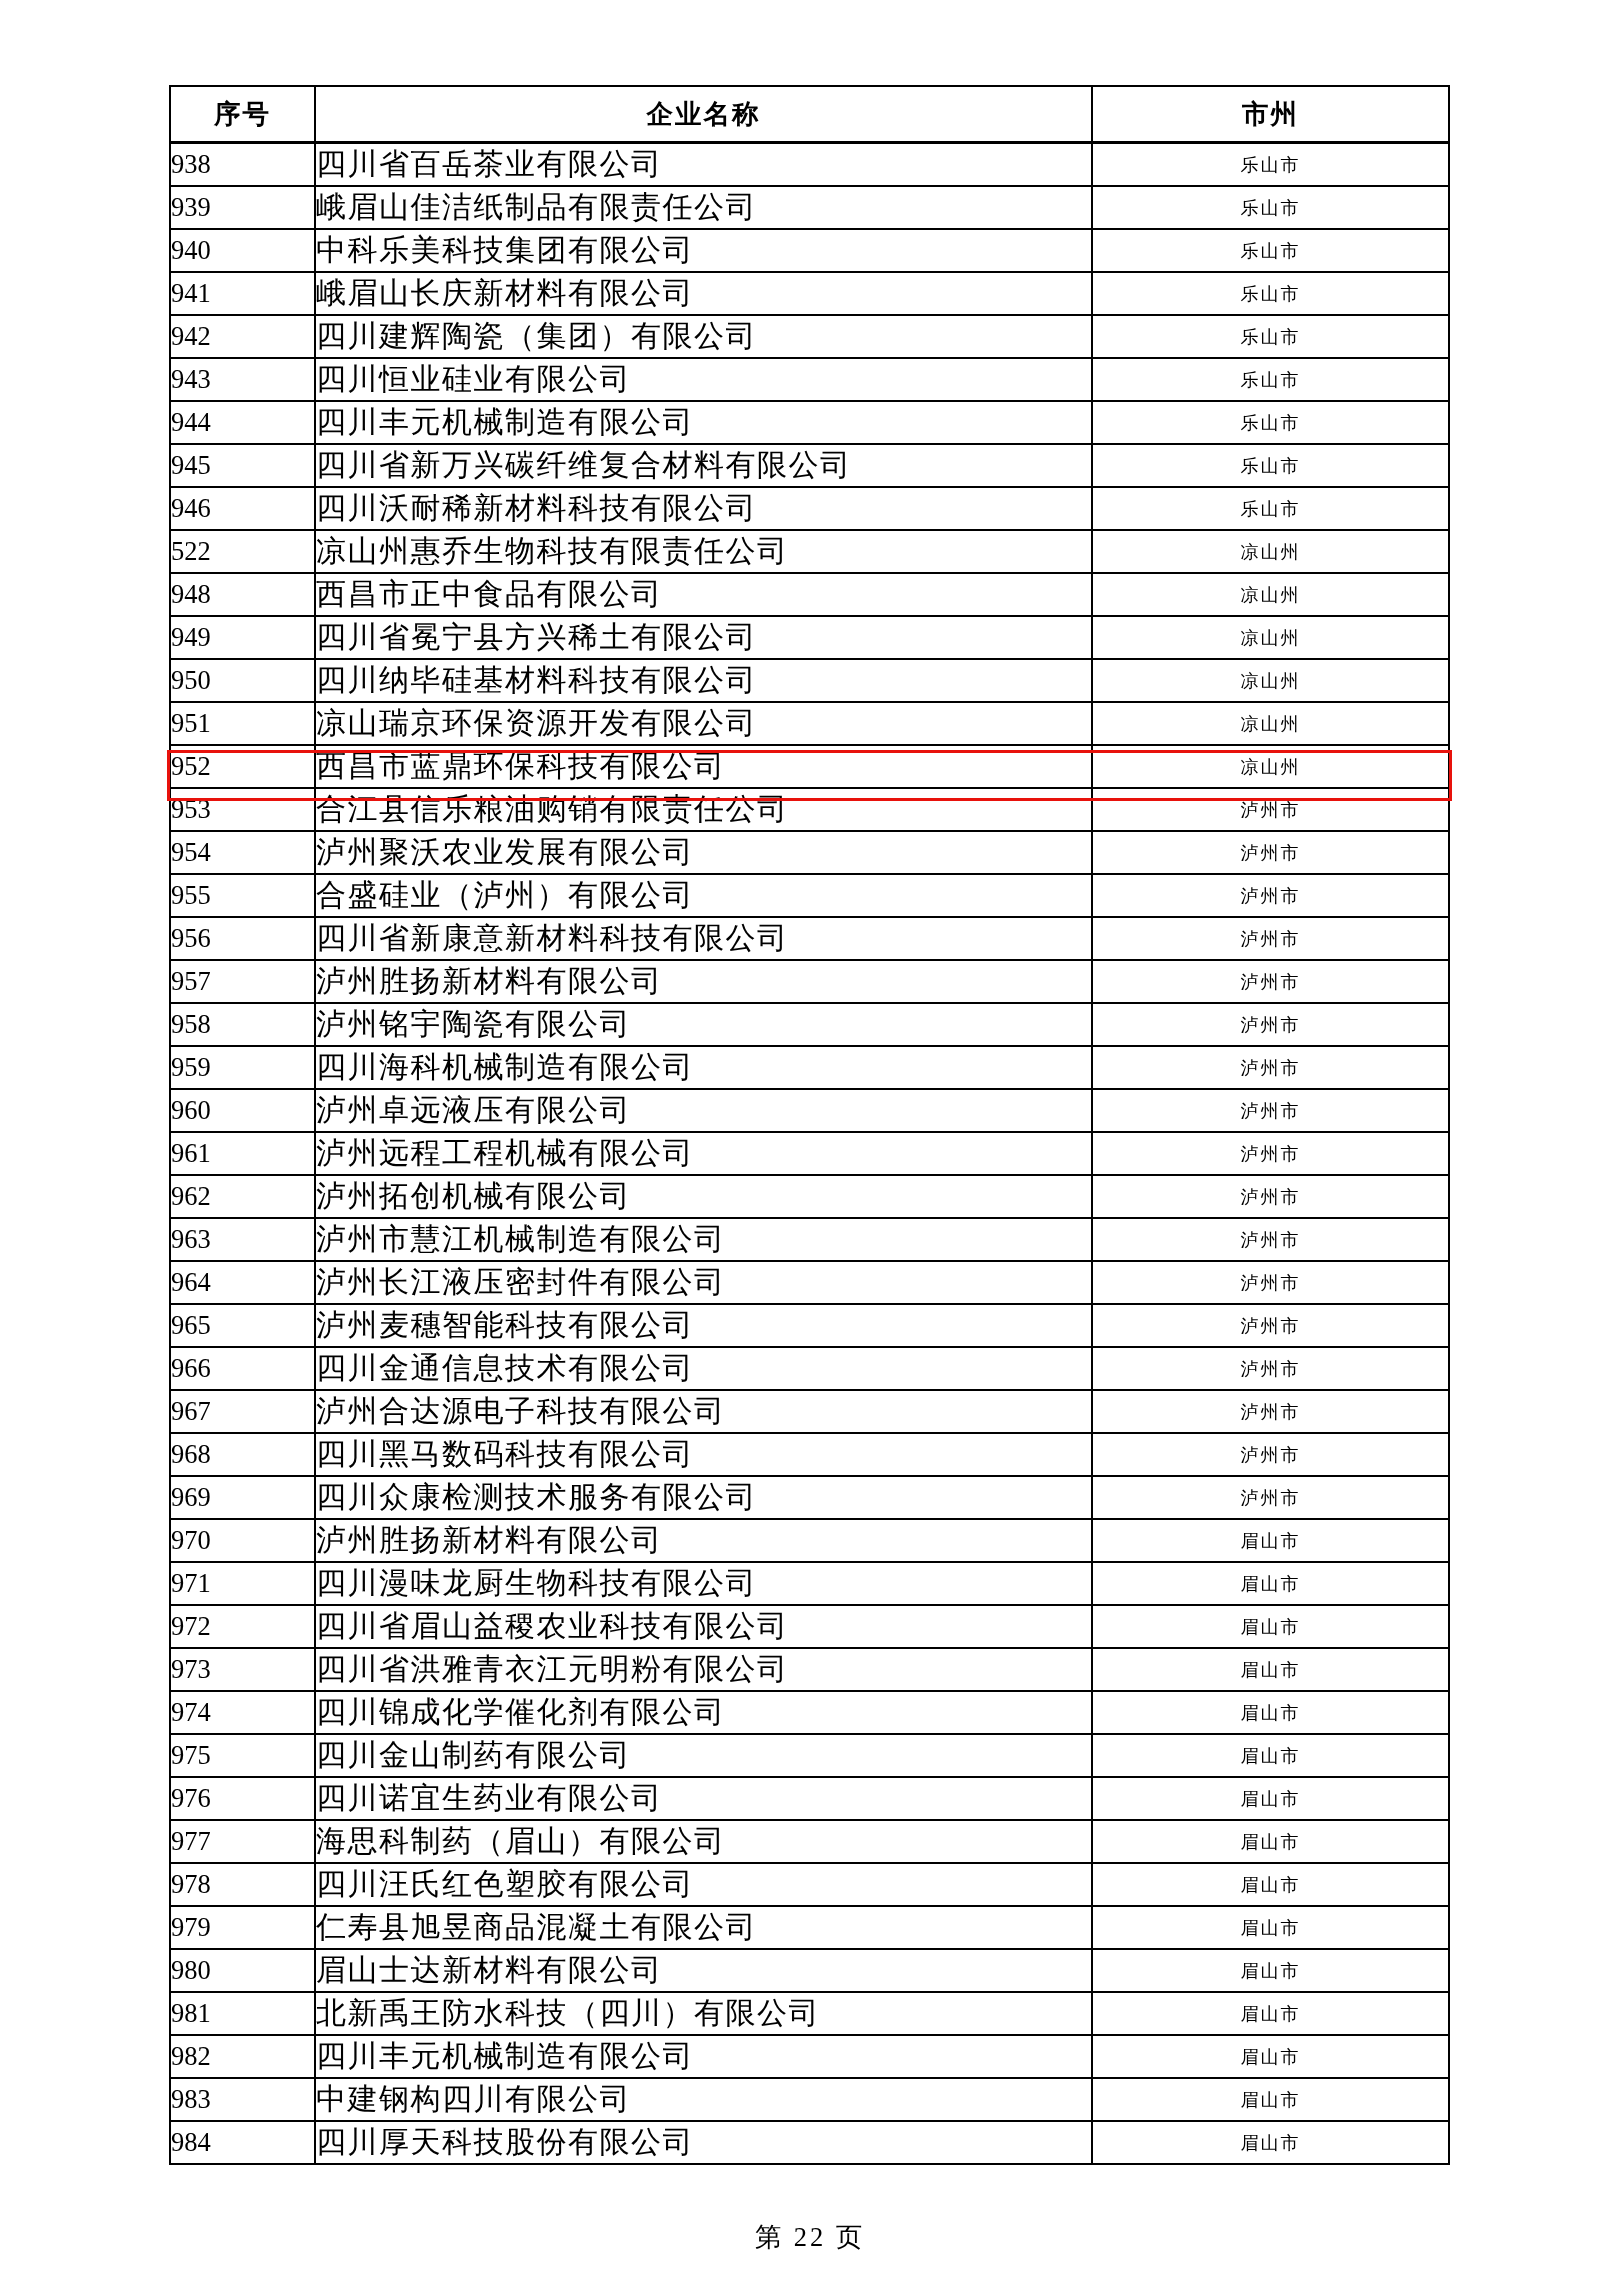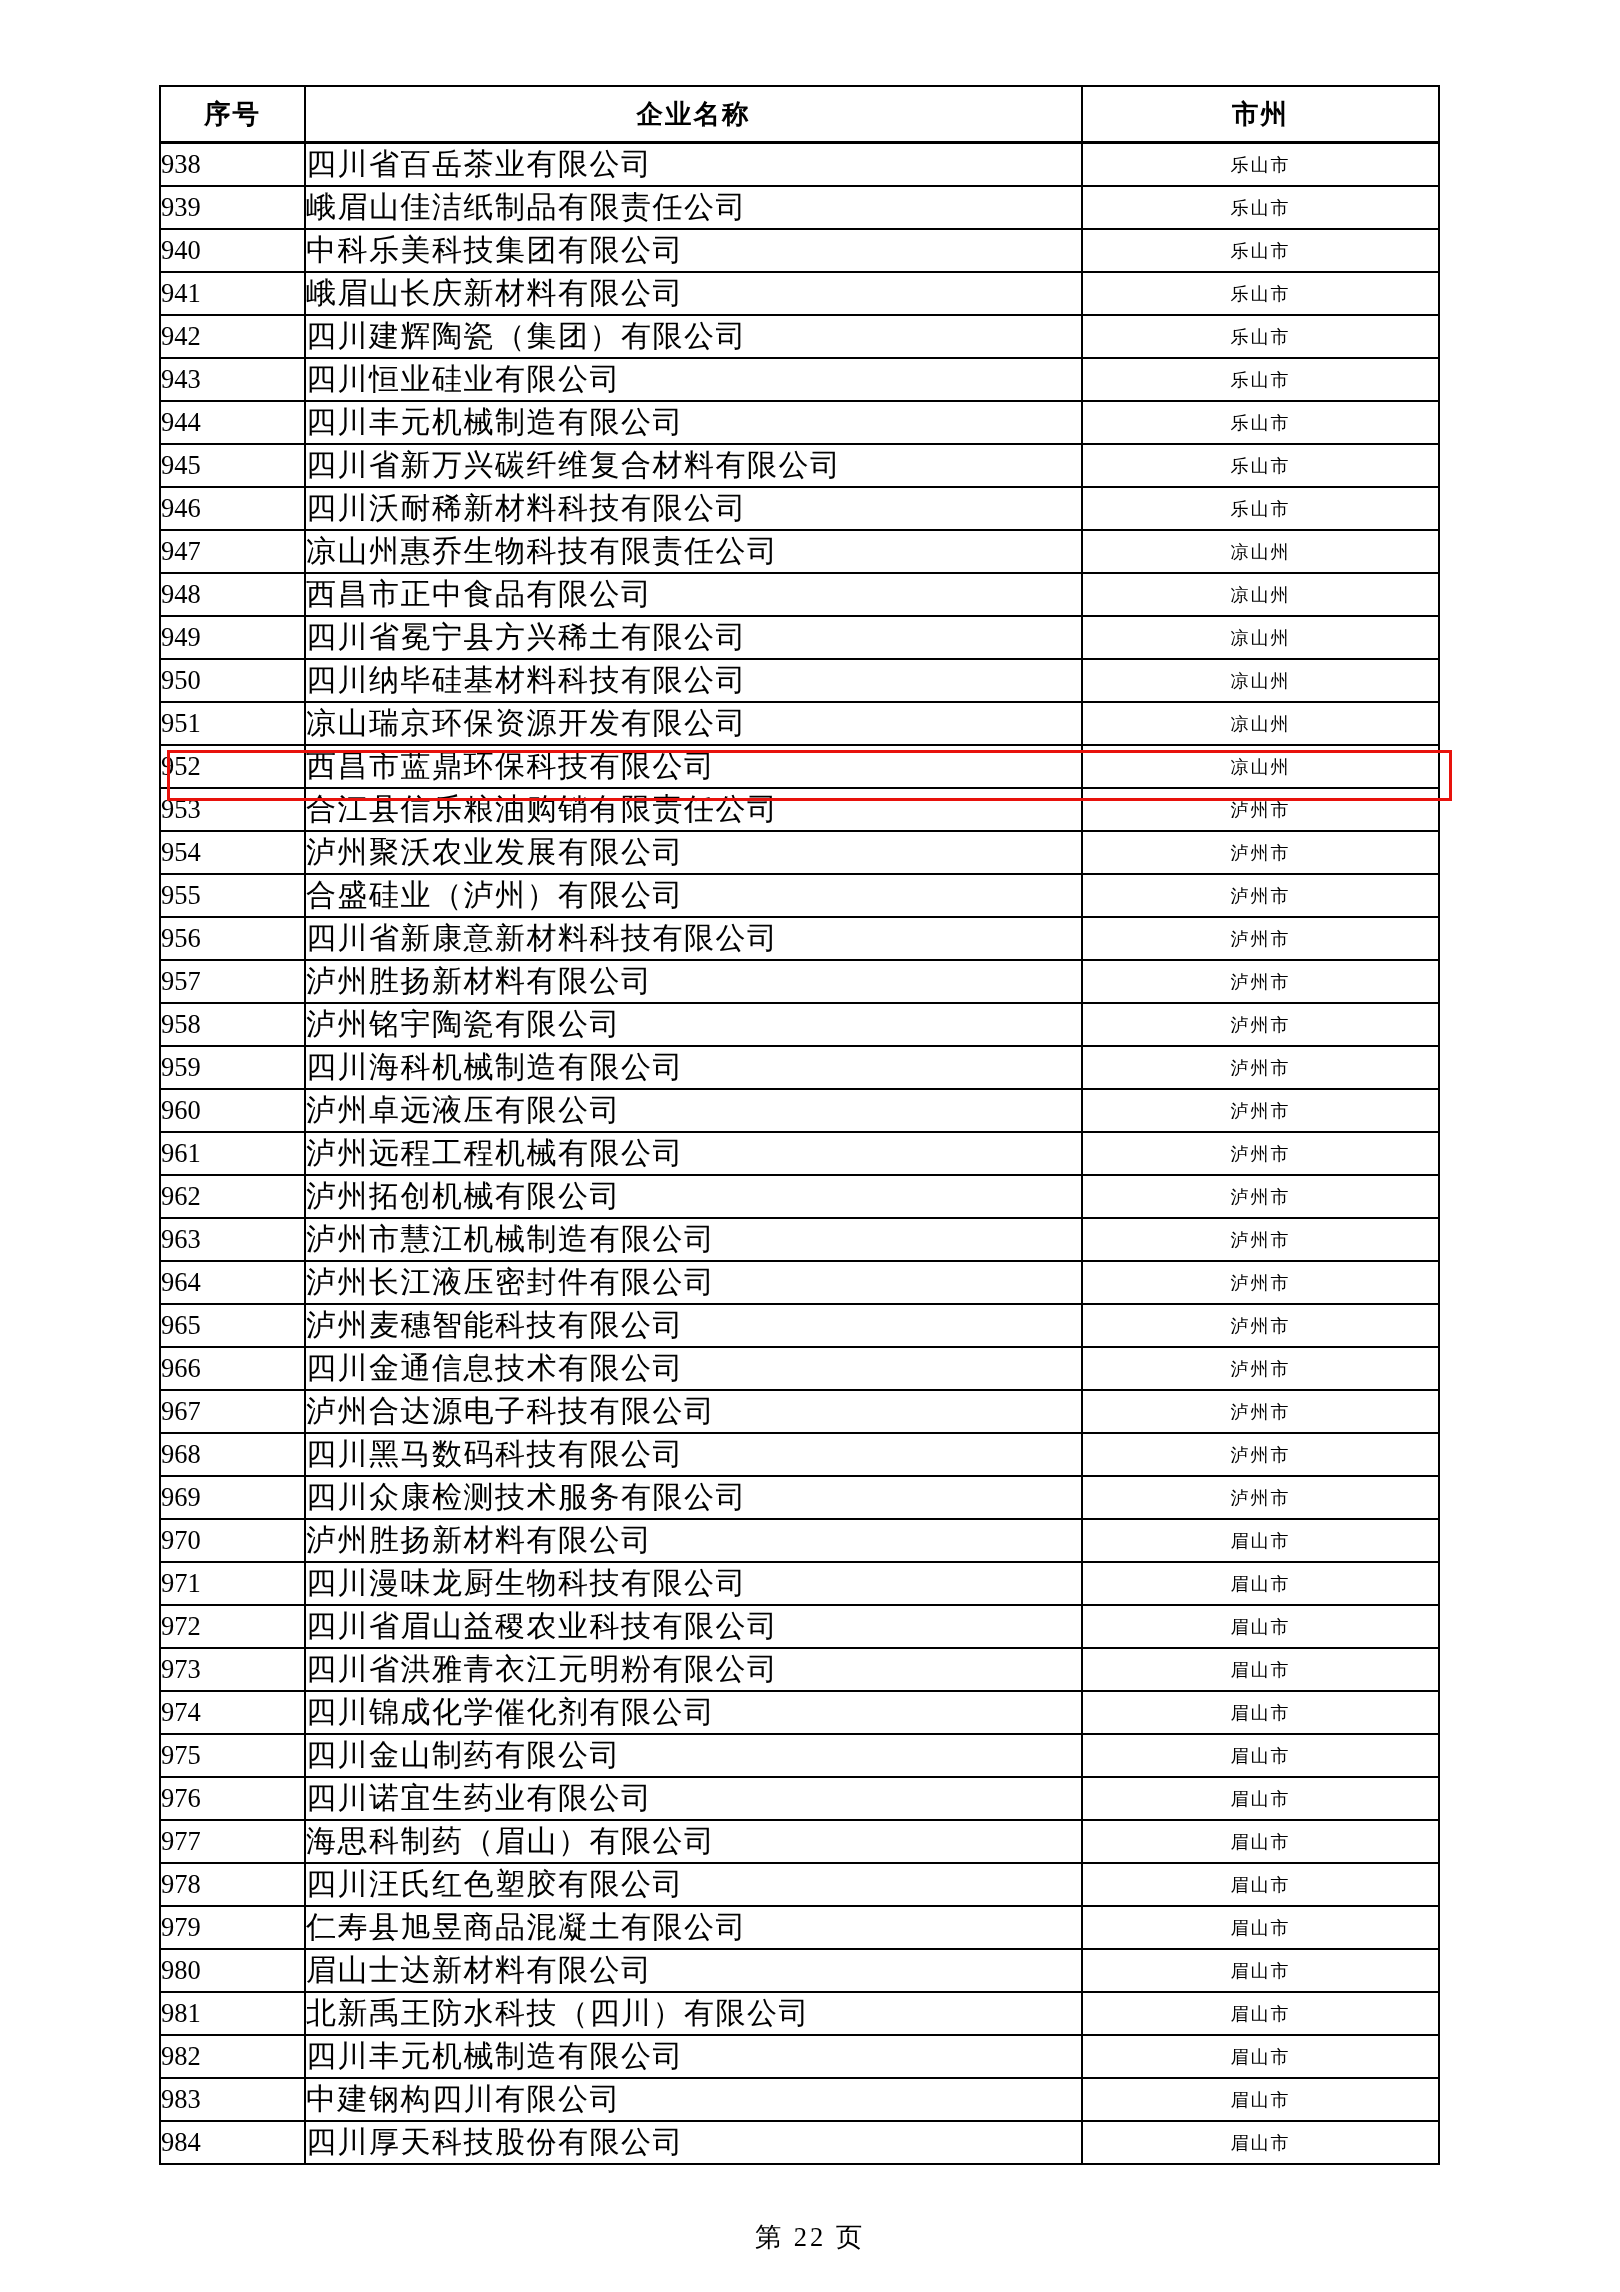--- a/index.html
+++ b/index.html
@@ -5,21 +5,21 @@
   html,body{margin:0;padding:0;background:#888;}
   #page{
     position:relative;
     width:1620px;height:2293px;
     background:#ffffff;
     font-family:"Liberation Serif","DejaVu Serif",serif;
     color:#000;
     overflow:hidden;
   }
   table.list{
-    position:absolute;left:159px;top:85px;
+    position:absolute;left:169px;top:85px;
     width:1279px;
     border-collapse:collapse;
     table-layout:fixed;
   }
   table.list col.c-no{width:145px;}
   table.list col.c-name{width:777px;}
   table.list col.c-city{width:357px;}
   table.list th,table.list td{
     border:2.9px solid #000;
     padding:0;
@@ -126,21 +126,21 @@
           <td class="no">945</td>
           <td class="name">四川省新万兴碳纤维复合材料有限公司</td>
           <td class="city">乐山市</td>
         </tr>
         <tr>
           <td class="no">946</td>
           <td class="name">四川沃耐稀新材料科技有限公司</td>
           <td class="city">乐山市</td>
         </tr>
         <tr>
-          <td class="no">947</td>
+          <td class="no">522</td>
           <td class="name">凉山州惠乔生物科技有限责任公司</td>
           <td class="city">凉山州</td>
         </tr>
         <tr>
           <td class="no">948</td>
           <td class="name">西昌市正中食品有限公司</td>
           <td class="city">凉山州</td>
         </tr>
         <tr>
           <td class="no">949</td>

